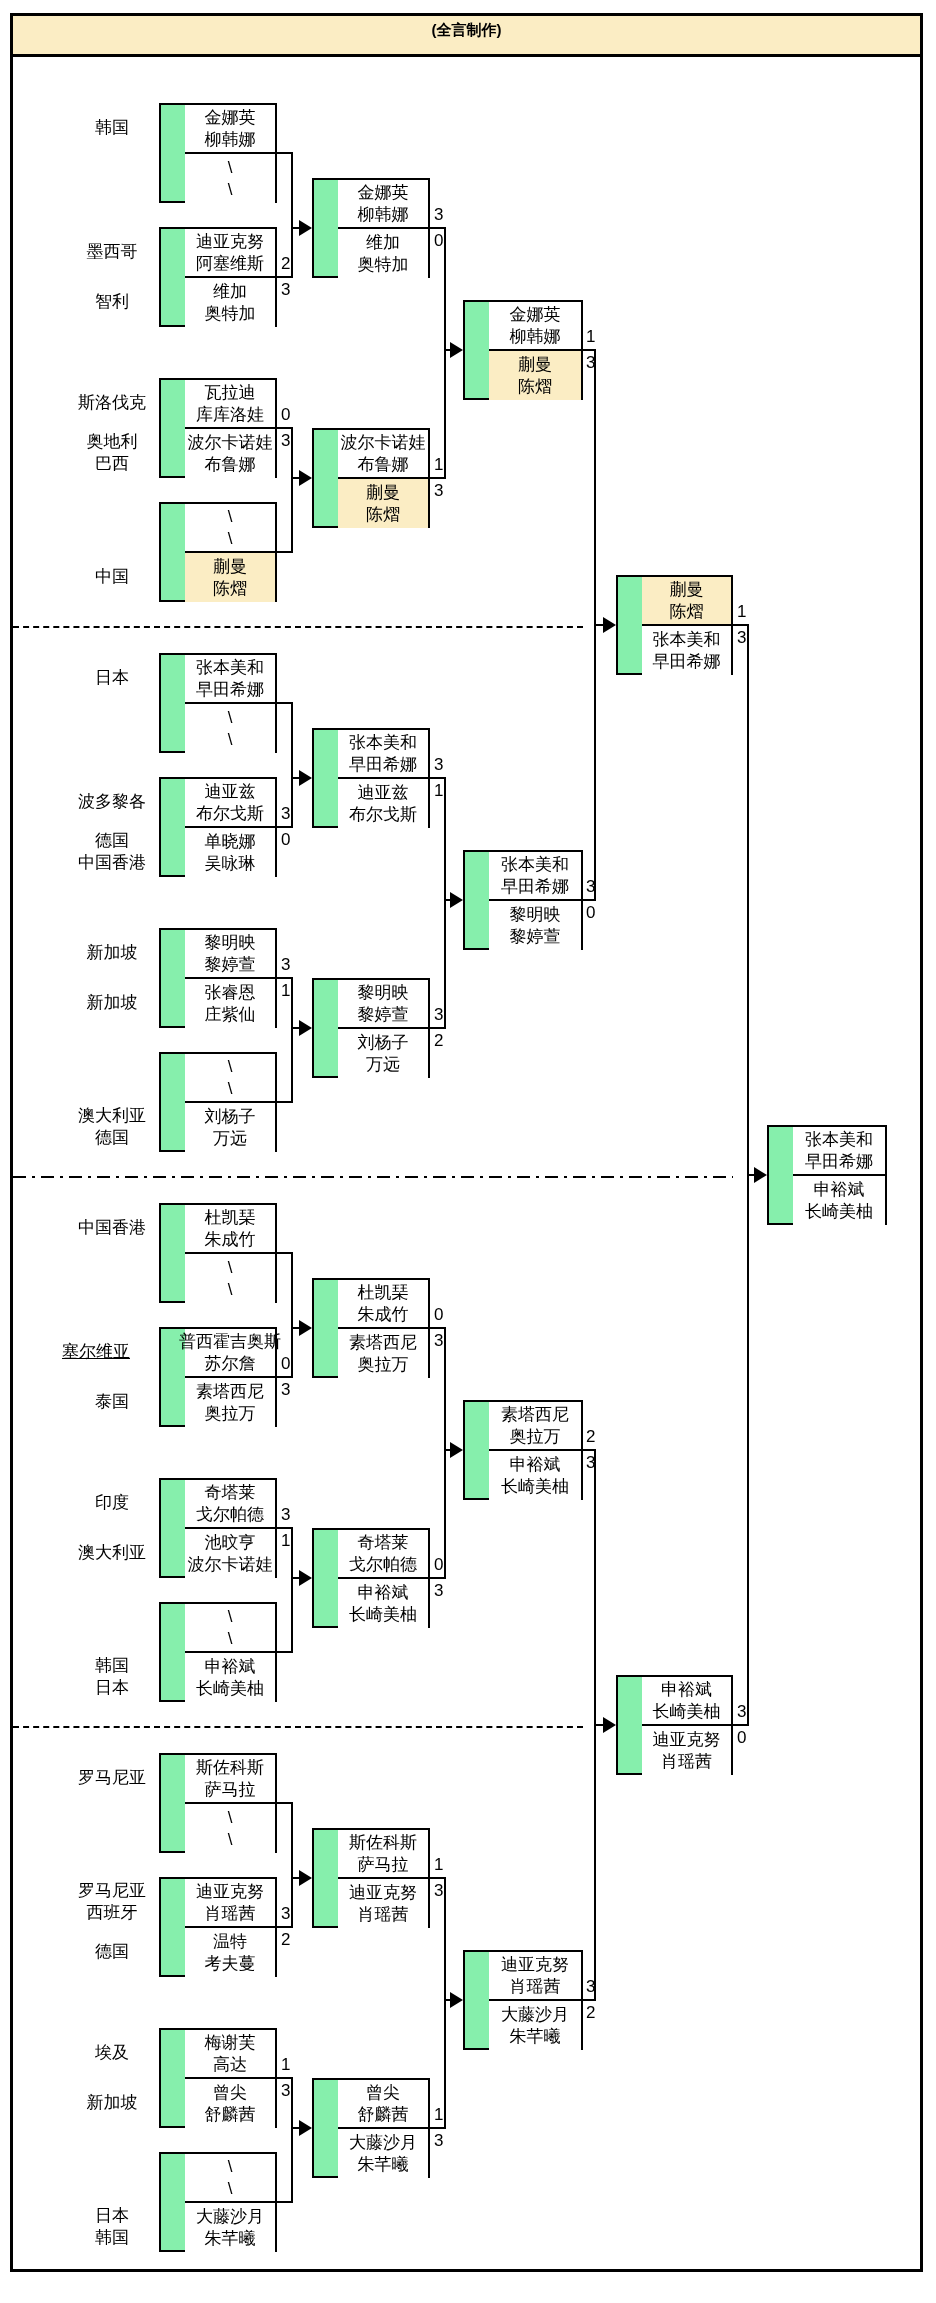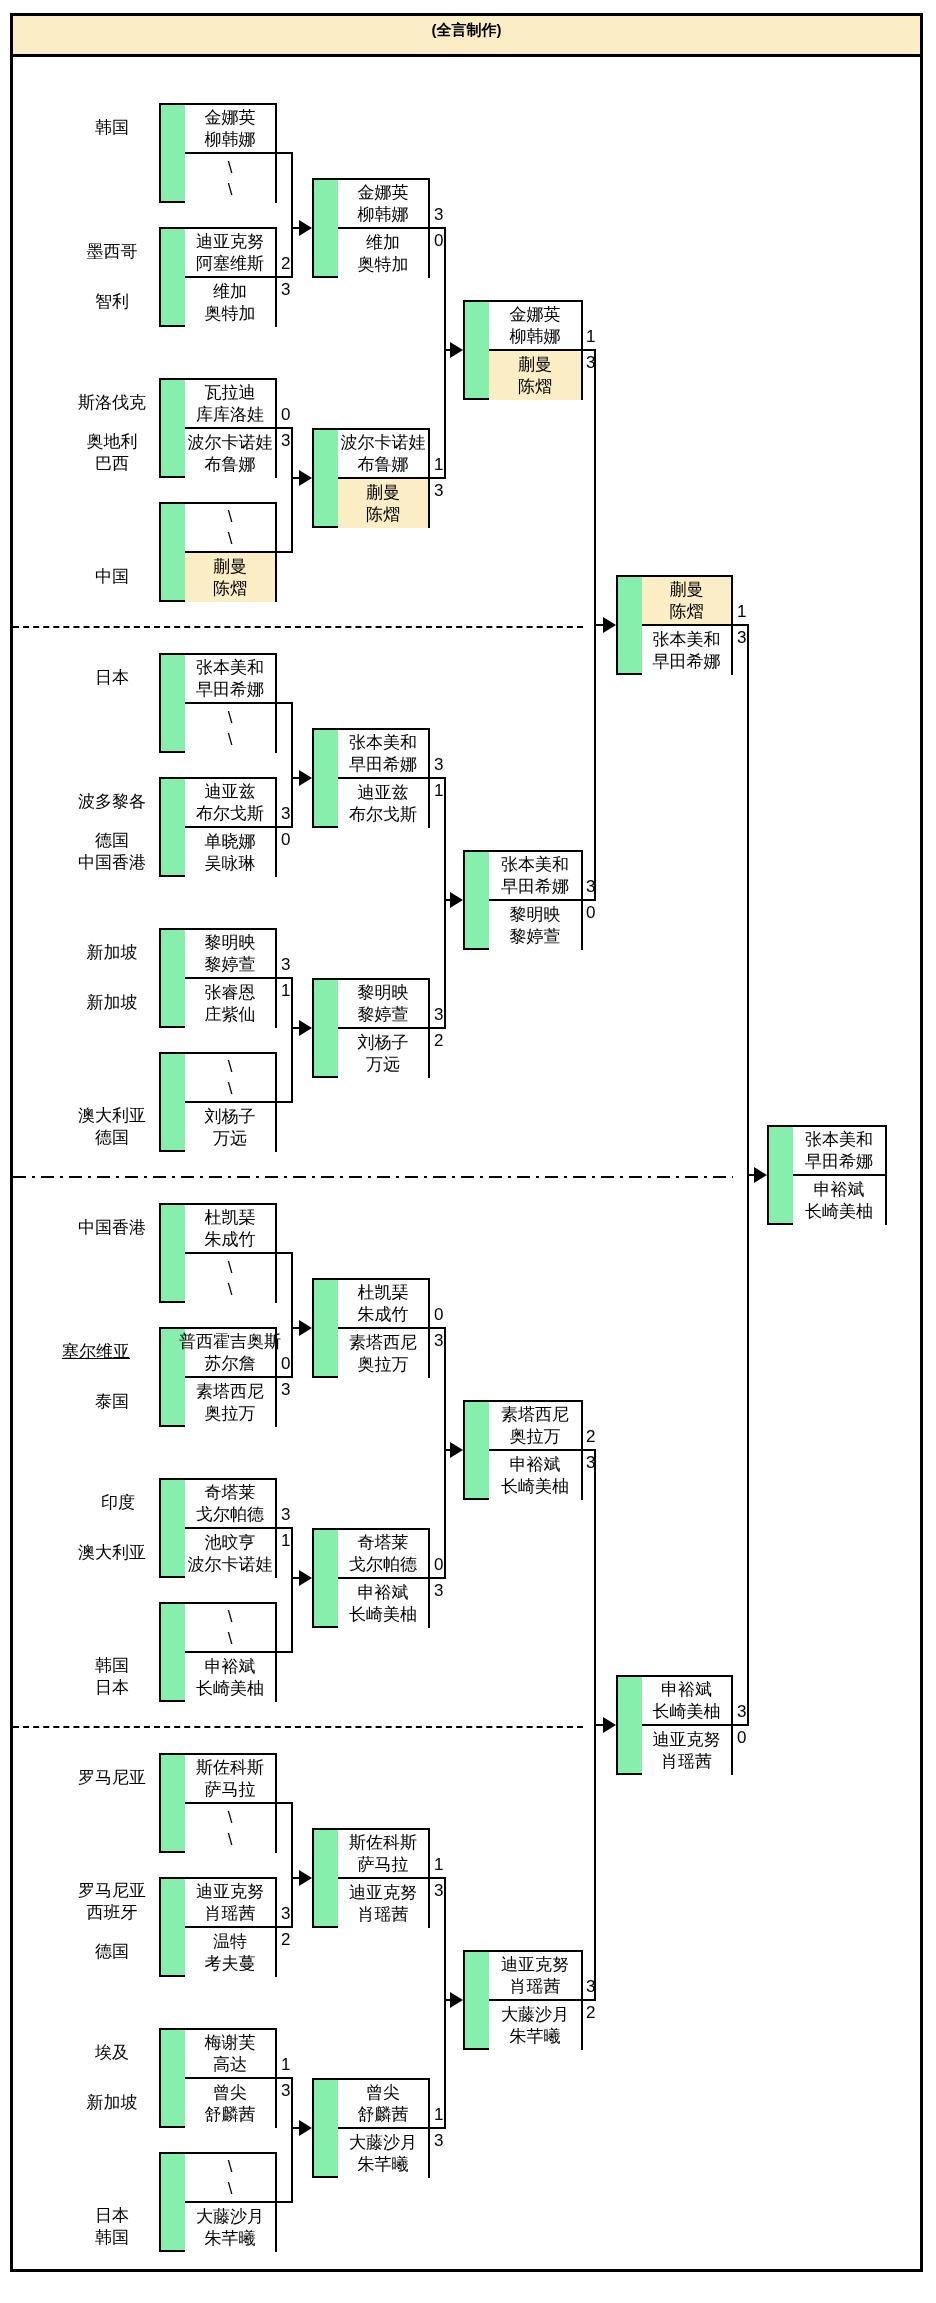--- a/index.html
+++ b/index.html
@@ -299,21 +299,21 @@
     <div class="abs tbox" style="left: 159px; top: 1478px; width: 118px; height: 100px;">
       <div class="cell">
         <div class="pline">奇塔莱</div>
         <div class="pline">戈尔帕德</div>
       </div>
       <div class="cell second">
         <div class="pline">池旼亨</div>
         <div class="pline">波尔卡诺娃</div>
       </div>
     </div>
-    <div class="abs country" style="left: 52px; top: 1477px; width: 132px; height: 52px;">
+    <div class="abs country" style="left: 46px; top: 1477px; width: 132px; height: 52px;">
       <div class="cline">印度</div>
     </div>
     <div class="abs country" style="left: 46px; top: 1527px; width: 132px; height: 52px;">
       <div class="cline">澳大利亚</div>
     </div>
     <div class="abs score" style="left: 281px; top: 1504px; width: 16px; height: 22px;">3</div>
     <div class="abs score" style="left: 281px; top: 1530px; width: 16px; height: 22px;">1</div>
     <div class="abs tbox" style="left: 159px; top: 1602px; width: 118px; height: 100px;">
       <div class="cell">
         <div class="pline">\</div>

